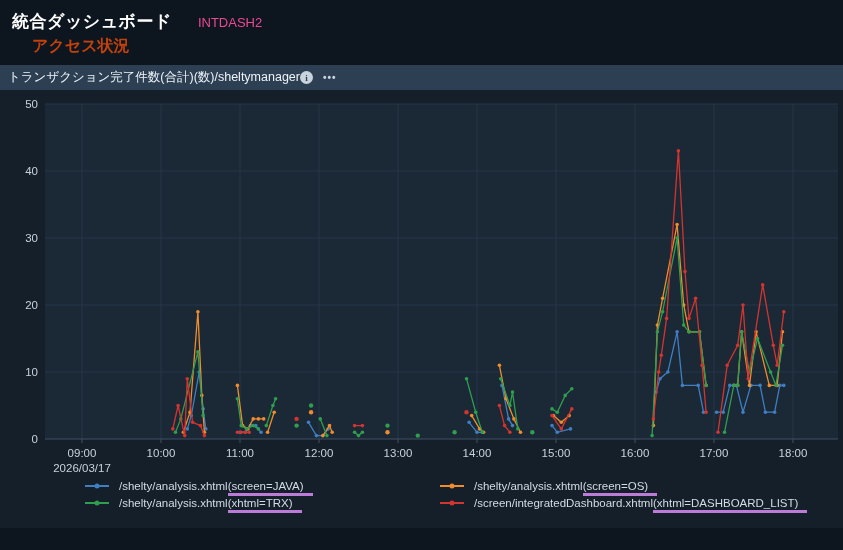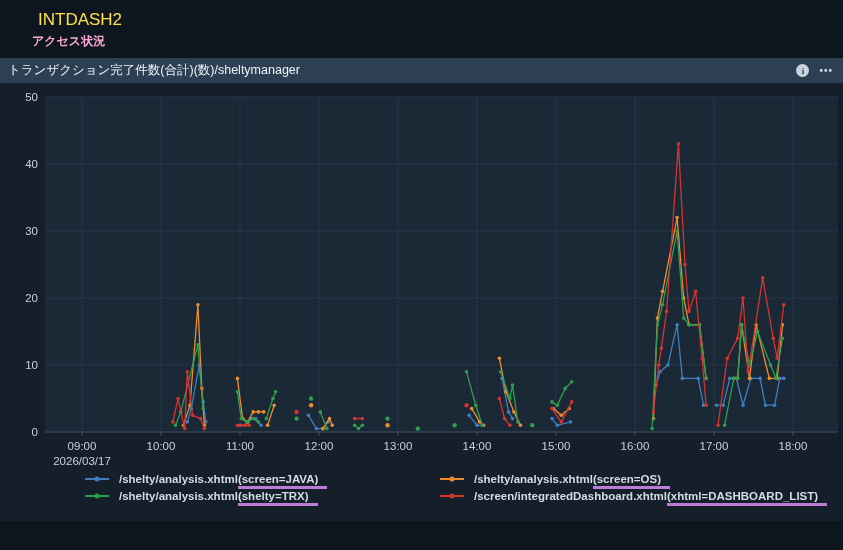--- a/index.html
+++ b/index.html
@@ -6,59 +6,60 @@
   html,body { width:843px; height:550px; }
   body {
     background:#0d151e;
     font-family:"Liberation Sans", sans-serif;
     color:#e6edf3;
     overflow:hidden;
   }
   .page-header { padding:10px 12px 8px 12px; }
   .title-row { display:flex; align-items:baseline; }
   .page-title { font-size:17px; font-weight:bold; color:#ffffff; letter-spacing:0.5px; }
-  .page-title-suffix { font-size:17px; color:#fde047; margin-left:26px; }
-  .page-subtitle { font-size:12px; font-weight:bold; color:#f9a8d4; margin:3px 0 0 20px; }
+  .page-title-suffix { font-size:13px; color:#ec4899; margin-left:26px; }
+  .page-subtitle { font-size:16px; font-weight:bold; color:#c2410c; margin:3px 0 0 20px; }
 
   .panel { background:#151f2a; }
   .panel-header {
     height:25px; background:#2d4053; display:flex; align-items:center;
-    padding:0 10px 0 8px; justify-content:space-between;
+    padding:0 10px 0 8px; 
   }
   .panel-title { font-size:12.5px; color:#eef3f8; white-space:nowrap; overflow:hidden; }
   .panel-actions { display:flex; align-items:center; gap:10px; }
   .info-icon {
     width:13px; height:13px; border-radius:50%; background:#c9d3dd; color:#2d4053;
     font-size:9px; font-weight:bold; display:flex; align-items:center; justify-content:center;
     font-family:"Liberation Serif", serif; cursor:pointer;
   }
   .menu-icon { font-size:10px; font-weight:bold; color:#cdd7e1; letter-spacing:1px; cursor:pointer; line-height:13px; }
 
   .panel-body { height:438px; padding-top:3px; overflow:hidden; }
   svg { display:block; }
   .axis-text { font-family:"Liberation Sans", sans-serif; }
 
   .legend {
     display:grid; grid-template-columns:355px auto; row-gap:5px;
     margin:2px 0 0 85px; font-size:11.5px; color:#d3dbe4;
   }
-  .legend-item { display:flex; align-items:center; cursor:pointer;font-weight:bold; }
+  .legend-item { display:flex; align-items:center; cursor:pointer; }
   .lg-marker { width:24px; height:2px; position:relative; margin-right:10px; flex:0 0 24px; }
   .lg-marker i { position:absolute; left:50%; top:50%; transform:translate(-50%,-50%);
     width:5px; height:5px; border-radius:50%; background:inherit; }
   .lg-label { white-space:nowrap; }
   .hl { border-bottom:3px solid #bd7bd8; padding-right:9px; padding-bottom:1px; }
 </style>
 </head>
 <body>
 
 <div class="page">
 
   <header class="page-header">
     <div class="title-row">
+      <span class="page-title">統合ダッシュボード</span>
       <span class="page-title-suffix">INTDASH2</span>
     </div>
     <div class="page-subtitle">アクセス状況</div>
   </header>
 
   <section class="panel">
     <div class="panel-header">
       <span class="panel-title">トランザクション完了件数(合計)(数)/sheltymanager</span>
       <div class="panel-actions">
         <span class="info-icon">i</span>
@@ -348,21 +349,21 @@
           <div class="legend-item">
             <span class="lg-marker" style="background: rgb(239, 140, 45);">
               <i></i>
             </span>
             <span class="lg-label"><span>/shelty/analysis.xhtml</span><span class="hl" style="border-bottom-color: rgb(189, 123, 216); text-align: center;">(screen=OS)</span></span>
           </div>
           <div class="legend-item">
             <span class="lg-marker" style="background: rgb(47, 158, 79);">
               <i></i>
             </span>
-            <span class="lg-label"><span>/shelty/analysis.xhtml</span><span class="hl" style="border-bottom-color: rgb(189, 123, 216);">(shelty=TRX)</span></span>
+            <span class="lg-label"><span>/shelty/analysis.xhtml</span><span class="hl" style="border-bottom-color: rgb(189, 123, 216);">(xhtml=TRX)</span></span>
           </div>
           <div class="legend-item">
             <span class="lg-marker" style="background: rgb(210, 53, 47);">
               <i></i>
             </span>
             <span class="lg-label"><span>/screen/integratedDashboard.xhtml</span><span class="hl" style="border-bottom-color: rgb(189, 123, 216);">(xhtml=DASHBOARD_LIST)</span></span>
           </div>
         </div>
     </div>
   </section>

